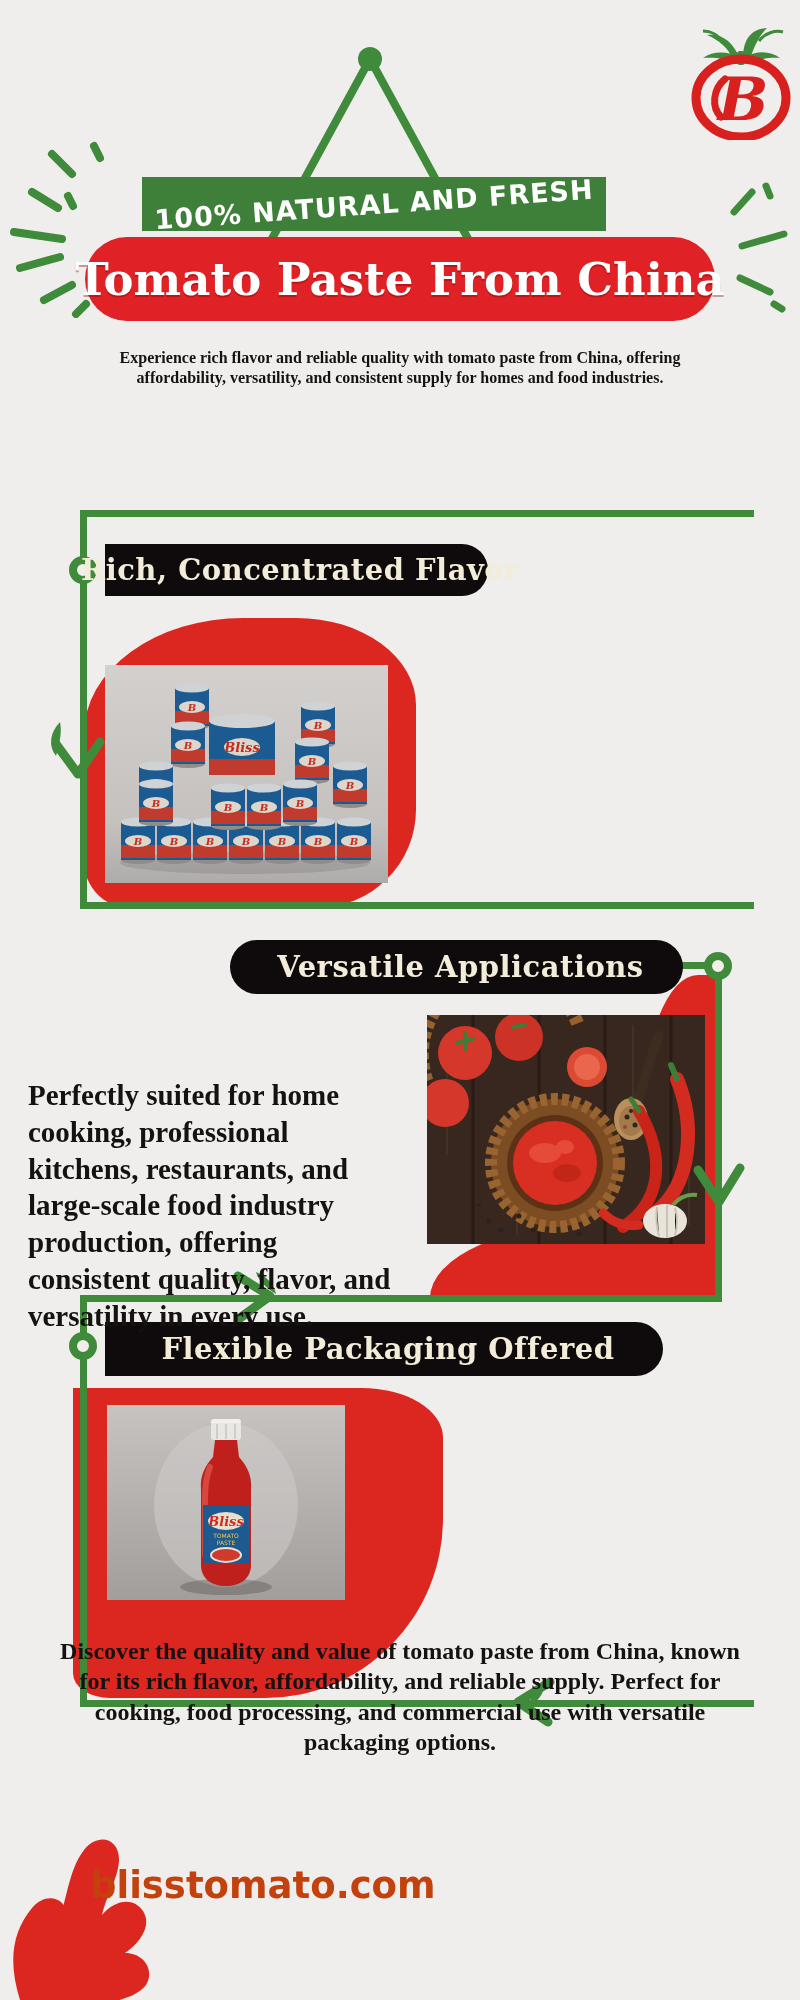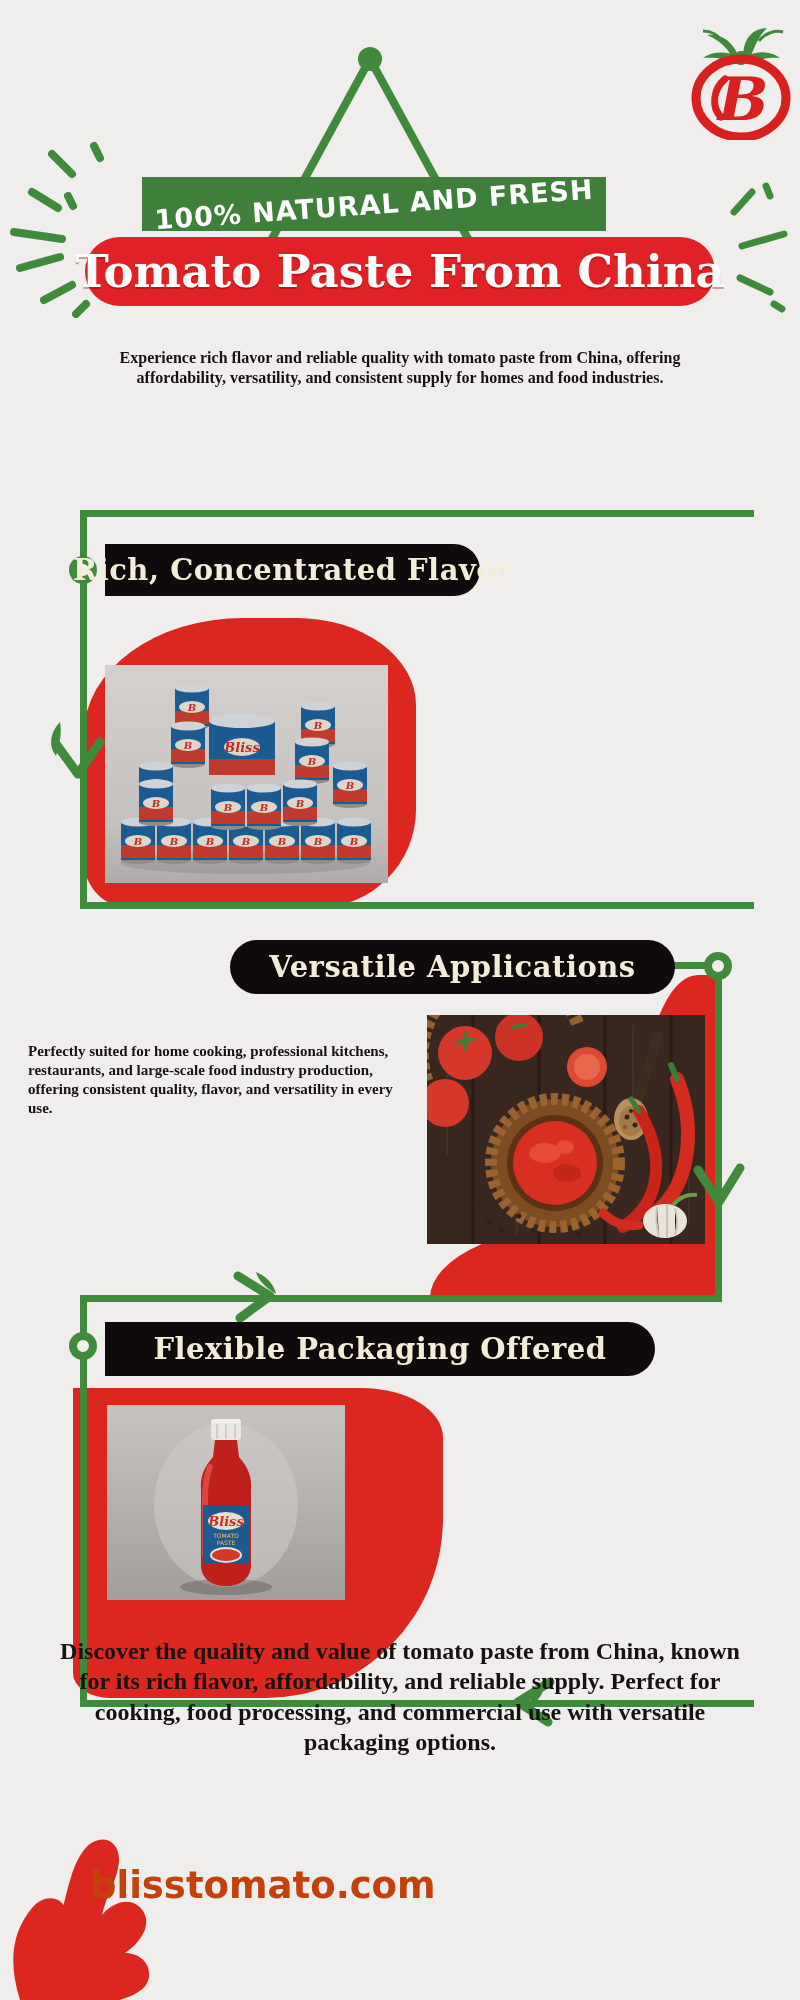--- a/index.html
+++ b/index.html
@@ -4,32 +4,32 @@
 <style>
   html,body{margin:0;padding:0;background:#efeeec;}
   #poster{position:relative;width:800px;height:2000px;background:#efeeec;overflow:hidden;
           font-family:"Liberation Serif",serif;}
   .abs{position:absolute;}
   
   .badge{left:142px;top:177px;width:464px;height:54px;background:#3e8039;z-index:3;
          display:flex;align-items:center;justify-content:center;}
   .badge span{display:block;transform:rotate(-4deg);color:#ffffff;font-family:"DejaVu Sans",sans-serif;
          font-weight:bold;font-size:27px;letter-spacing:1px;}
-  .title-pill{left:85px;top:237px;width:630px;height:69px;background:#e02125;border-radius:42px;z-index:4;
+  .title-pill{left:85px;top:237px;width:630px;height:84px;background:#e02125;border-radius:42px;z-index:4;
          display:flex;align-items:center;justify-content:center;}
   .title-pill span{color:#ffffff;font-family:"DejaVu Serif",serif;font-weight:bold;font-size:45px;
          text-shadow:0 2px 0 rgba(120,0,0,.35);white-space:nowrap;}
   .intro{left:75px;top:348px;width:650px;text-align:center;color:#161212;font-weight:bold;
          font-size:16px;line-height:1.26;z-index:5;}
   
   .gline{background:#3f8a3b;z-index:3;}
   .node{width:28px;height:28px;border:8px solid #3f8a3b;border-radius:50%;background:#f2efe9;
         box-sizing:border-box;z-index:4;}
   
-  .banner{background:#0f0b0c;z-index:4;display:flex;align-items:center;justify-content:center;}
+  .banner{background:#0f0b0c;z-index:4;display:flex;align-items:center;justify-content:center;padding-left:8px;}
   .banner span{color:#f2ecd9;font-family:"DejaVu Serif",serif;font-weight:bold;font-size:29px;
         letter-spacing:.5px;white-space:nowrap;}
   .b1{left:105px;top:544px;width:375px;height:52px;border-radius:0 26px 26px 0;}
   .b2{left:230px;top:940px;width:445px;height:54px;border-radius:27px;}
   .b3{left:105px;top:1322px;width:550px;height:54px;border-radius:0 27px 27px 0;}
   
   .blob{background:#dc2620;z-index:1;}
   .body-text{color:#161212;font-weight:bold;z-index:5;line-height:1.27;}
   .img-wrap{z-index:2;}
   .outro{left:50px;top:1636px;width:700px;text-align:center;color:#161212;font-weight:bold;
@@ -220,21 +220,21 @@
     <path d="M246 190 q10 -12 24 -10" stroke="#6a9c4a" stroke-width="4" fill="none"></path>
     <g fill="#2e211a">
         <circle cx="62" cy="206" r="2.5"></circle>
         <circle cx="74" cy="215" r="2.5"></circle>
         <circle cx="92" cy="201" r="2.5"></circle>
         <circle cx="52" cy="190" r="2"></circle>
         <circle cx="106" cy="215" r="2.5"></circle>
         <circle cx="152" cy="219" r="2.5"></circle>
       </g>
   </svg>
-  <div class="abs body-text" style="left:28px;top:1042px;width:378px;font-size:15px">Perfectly suited for home cooking, professional kitchens, restaurants, and large-scale food industry production, offering consistent quality, flavor, and versatility in every use.</div>
+  <div class="abs body-text" style="left:28px;top:1077px;width:378px;font-size:29px">Perfectly suited for home cooking, professional kitchens, restaurants, and large-scale food industry production, offering consistent quality, flavor, and versatility in every use.</div>
 
   <svg class="abs" style="left:692px;top:1160px;z-index:4" width="54" height="54" viewBox="0 0 54 54">
     <polyline points="6,10 27,42 48,8" fill="none" stroke="#3f8a3b" stroke-width="9" stroke-linecap="round" stroke-linejoin="round"></polyline>
   </svg>
 
   <svg class="abs" style="left:226px;top:1268px;z-index:4" width="56" height="56" viewBox="0 0 56 56">
     <path d="M30 4 C40 8 48 16 50 26 C40 20 32 12 30 4 Z" fill="#3f8a3b"></path>
     <polyline points="12,8 44,28 14,50" fill="none" stroke="#3f8a3b" stroke-width="9" stroke-linecap="round" stroke-linejoin="round"></polyline>
   </svg>
 

